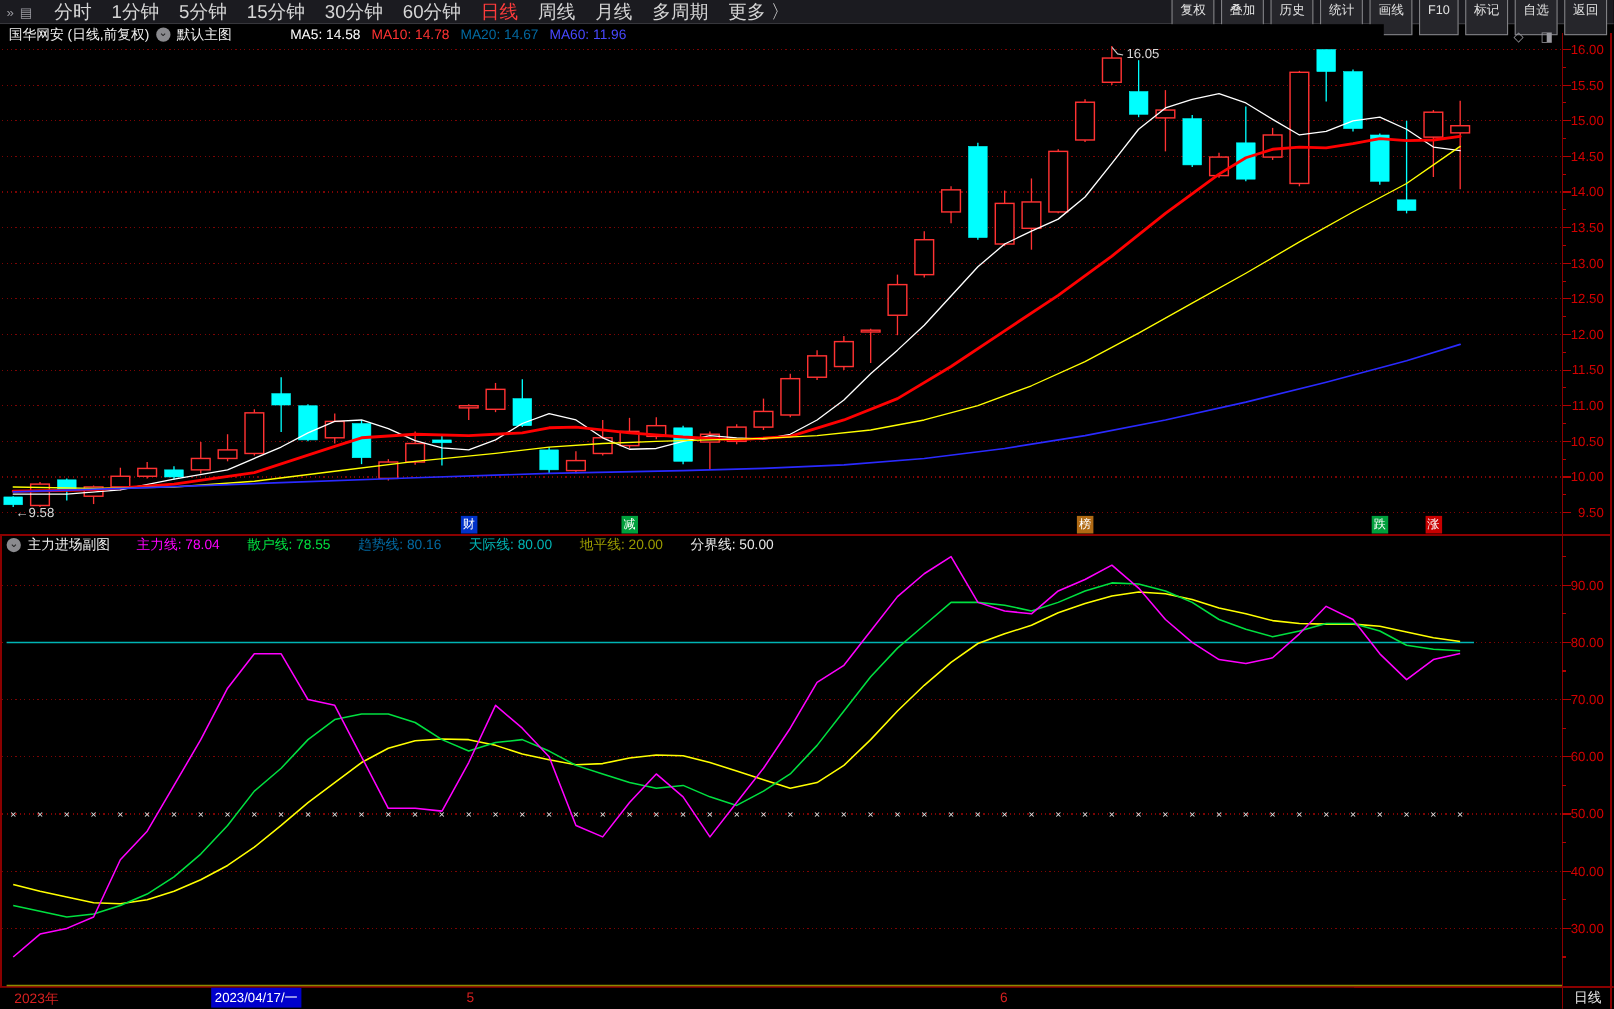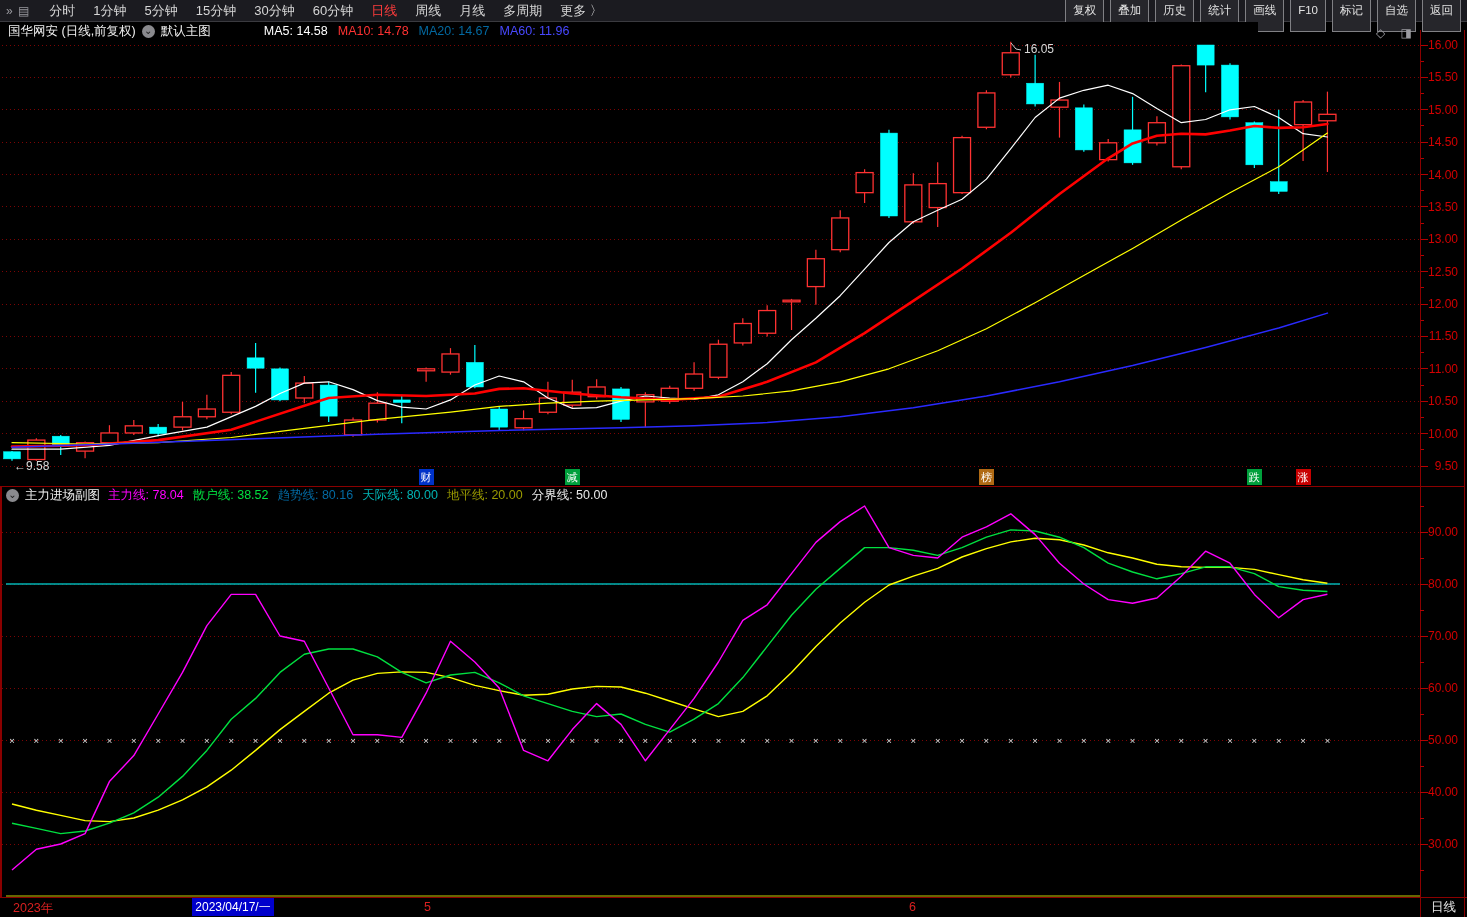--- a/index.html
+++ b/index.html
@@ -1,35 +1,35 @@
 <!DOCTYPE html>
 <html><head>
 <meta charset="utf-8">
 <style>
   html,body{margin:0;padding:0;background:#000;}
   body{font-family:"Liberation Sans",sans-serif;width:1467px;height:917px;position:relative;overflow:hidden;-webkit-font-smoothing:antialiased;}
   
   .toolbar{position:absolute;left:0;top:0;width:1467px;height:22px;background:#1b1b20;border-bottom:1px solid #3a3a3f;display:flex;align-items:center;box-sizing:border-box;}
   .collapse{color:#9a9aa0;font-size:12px;margin:0 10px 0 6px;letter-spacing:1px;cursor:pointer;}
   .tabs{display:flex;align-items:center;}
-  .tab{color:#d6d6d6;font-size:13px;padding:0 9px;line-height:21px;cursor:pointer;white-space:nowrap;}
+  .tab{color:#d6d6d6;font-size:17px;padding:0 9px;line-height:21px;cursor:pointer;white-space:nowrap;}
   .tab.active{color:#ff3c3c;}
   .tb-right{margin-left:auto;display:flex;align-items:center;padding-right:6px;}
   .tb-btn{color:#e2e2e2;font-size:11.5px;border:1px solid #808084;background:#26262b;margin-left:6px;padding:12px 7px;line-height:15px;height:16px;cursor:pointer;white-space:nowrap;}
   
   .infobar{position:absolute;left:0;top:22px;width:1258px;height:18px;background:#000;display:flex;align-items:center;}
   .stock-title{color:#f0f0f0;font-size:12.5px;margin-left:8px;}
   .circle-ic{display:inline-block;width:13px;height:13px;border-radius:50%;background:#8a8a8e;color:#1a1a1a;font-size:10px;line-height:11px;text-align:center;margin:0 6px;cursor:pointer;}
   .view-label{color:#f0f0f0;font-size:12.5px;margin-right:10px;}
   .ma-item{font-size:12.5px;margin-right:10px;white-space:nowrap;}
   .corner-ics{position:absolute;left:1376px;top:26px;color:#9a9aa0;font-size:12px;letter-spacing:6px;}
   
   .subheader{position:absolute;left:0;top:487px;width:1410px;height:16px;display:flex;align-items:center;z-index:5;}
   .sub-name{color:#f0f0f0;font-size:12.5px;margin-right:8px;}
-  .sub-item{font-size:12.5px;margin-right:9px;white-space:nowrap;}
+  .sub-item{font-size:12.5px;margin-right:9px;white-space:nowrap;margin-left:16px;}
   
   .marker{position:absolute;width:15px;height:16px;color:#fff;font-size:11px;line-height:16px;text-align:center;z-index:4;}
   
   .bottombar{position:absolute;left:0;top:898px;width:1231px;height:19px;background:#000;}
   .bb-year{position:absolute;left:13px;top:2px;color:#d82020;font-size:12.5px;}
   .bb-date{position:absolute;left:192px;top:0px;width:82px;height:18px;background:#0000cc;color:#fff;font-size:12px;text-align:center;line-height:18px;}
   .bb-month{position:absolute;top:2px;color:#d82020;font-size:12.5px;}
   .bb-period{position:absolute;left:1421px;top:0px;width:45px;height:18px;color:#e8e8e8;font-size:12.5px;text-align:center;line-height:18px;}
   svg{position:absolute;left:0;top:0;}
   .annot{fill:#d8d8d8;font-size:12px;font-family:"Liberation Sans",sans-serif;}
@@ -348,21 +348,21 @@
       <span class="ma-item" style="color: rgb(72, 72, 255);">MA60: 11.96</span>
     </span>
 </div>
 <div class="corner-ics">◇ ◨</div>
 
 <div class="subheader">
   <span class="circle-ic" style="margin-left:6px">⌄</span>
   <span class="sub-name">主力进场副图</span>
   <span id="sub-legend" style="display:flex;">
       <span class="sub-item" style="color: rgb(255, 0, 255);">主力线: 78.04</span>
-      <span class="sub-item" style="color: rgb(0, 224, 64);">散户线: 38.52</span>
+      <span class="sub-item" style="color: rgb(0, 224, 64);">散户线: 78.55</span>
       <span class="sub-item" style="color: #0369a1;">趋势线: 80.16</span>
       <span class="sub-item" style="color: rgb(0, 180, 180);">天际线: 80.00</span>
       <span class="sub-item" style="color: rgb(154, 154, 0);">地平线: 20.00</span>
       <span class="sub-item" style="color: rgb(232, 232, 232);">分界线: 50.00</span>
     </span>
 </div>
 
 <div id="markers">
     <span class="marker" style="background: rgb(0, 50, 200); left: 418.62px; top: 469px;">财</span>
     <span class="marker" style="background: rgb(0, 160, 60); left: 564.78px; top: 469px;">减</span>

